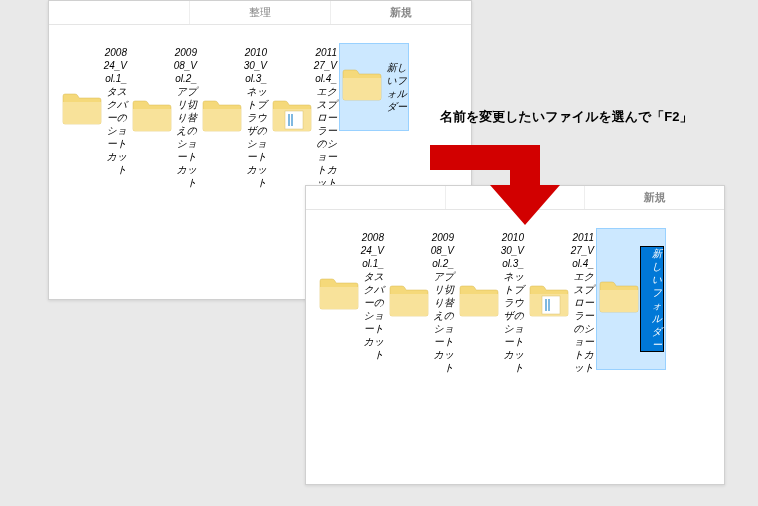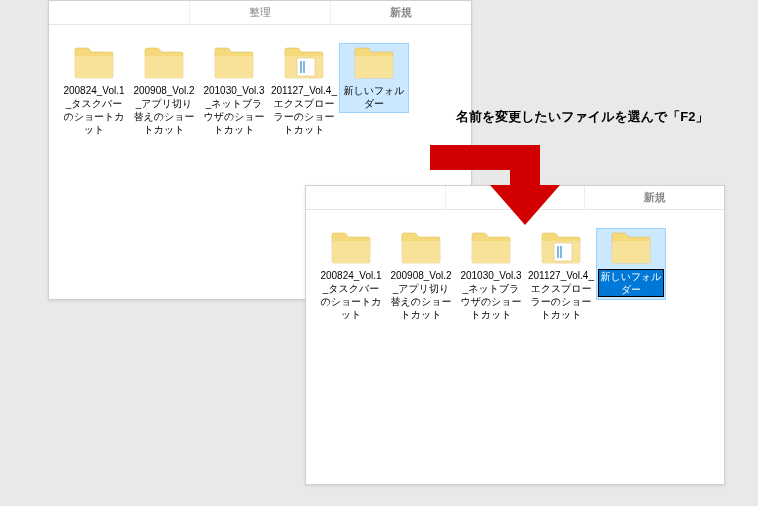--- a/index.html
+++ b/index.html
@@ -35,29 +35,30 @@
   .toolbar-section:last-child { border-right: none; font-weight: bold; }
   .file-area {
     padding: 18px 10px;
     display: flex;
     gap: 0;
     align-items: flex-start;
   }
   .file-item {
     width: 70px;
     display: flex;
-    flex-direction: column;
+    flex-direction: row;
     align-items: center;
     padding: 3px 2px;
-    text-align: center;
+    text-align: right;
+    font-style: italic;
   }
   .file-item.selected {
     background: #cce8ff;
     border: 1px solid #99d1ff;
-    padding: 2px 1px;
+    padding: 17px 1px;
   }
   .folder-icon {
     width: 42px;
     height: 34px;
     margin-bottom: 4px;
     position: relative;
   }
   .file-label {
     font-size: 10px;
     line-height: 1.3;
@@ -184,17 +185,17 @@
         <div class="folder-icon"><svg viewBox="0 0 42 34" width="42" height="34">
     <path d="M2 6 L2 4 Q2 2 4 2 L14 2 Q16 2 17 4 L18 6 L38 6 Q40 6 40 8 L40 30 Q40 32 38 32 L4 32 Q2 32 2 30 Z" fill="#f5d97a" stroke="#d8b850" stroke-width="0.5"></path>
     <path d="M2 10 L40 10 L40 30 Q40 32 38 32 L4 32 Q2 32 2 30 Z" fill="#f8e29a"></path>
 
   </svg></div>
         <div class="file-label editing">新しいフォルダー</div>
       </div>
     </div>
 </div>
 
-<div class="annotation" style="left:456px; top:108px;">名前を変更したいファイルを選んで「F2」</div>
+<div class="annotation" style="left:440px; top:108px;">名前を変更したいファイルを選んで「F2」</div>
 
 <svg class="arrow-svg" style="left:420px; top:130px;" width="160" height="100">
   <path d="M 10 15 L 120 15 L 120 55 L 140 55 L 105 95 L 70 55 L 90 55 L 90 40 L 10 40 Z" fill="#d20000"></path>
 </svg>
 
 </body></html>

